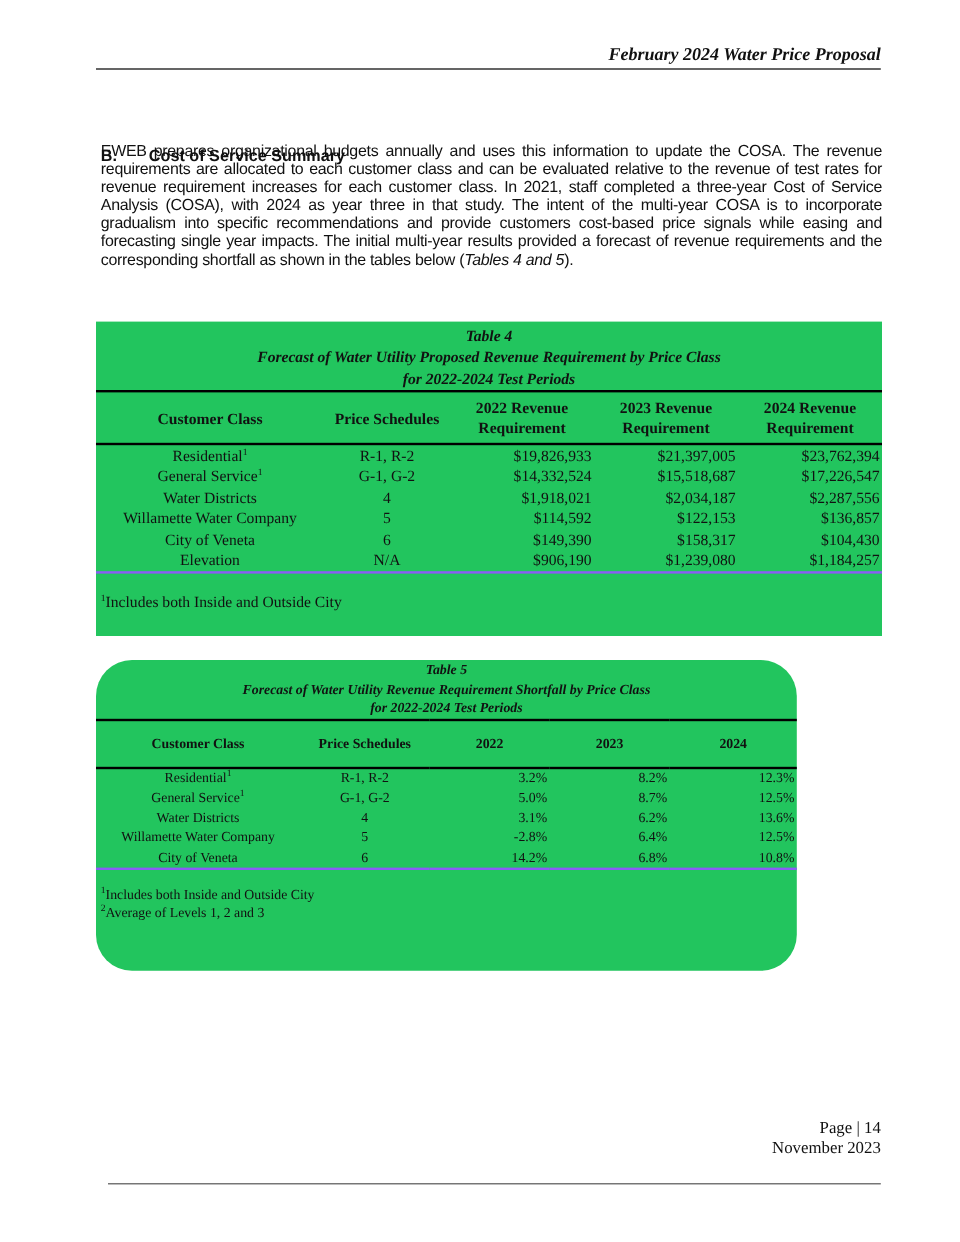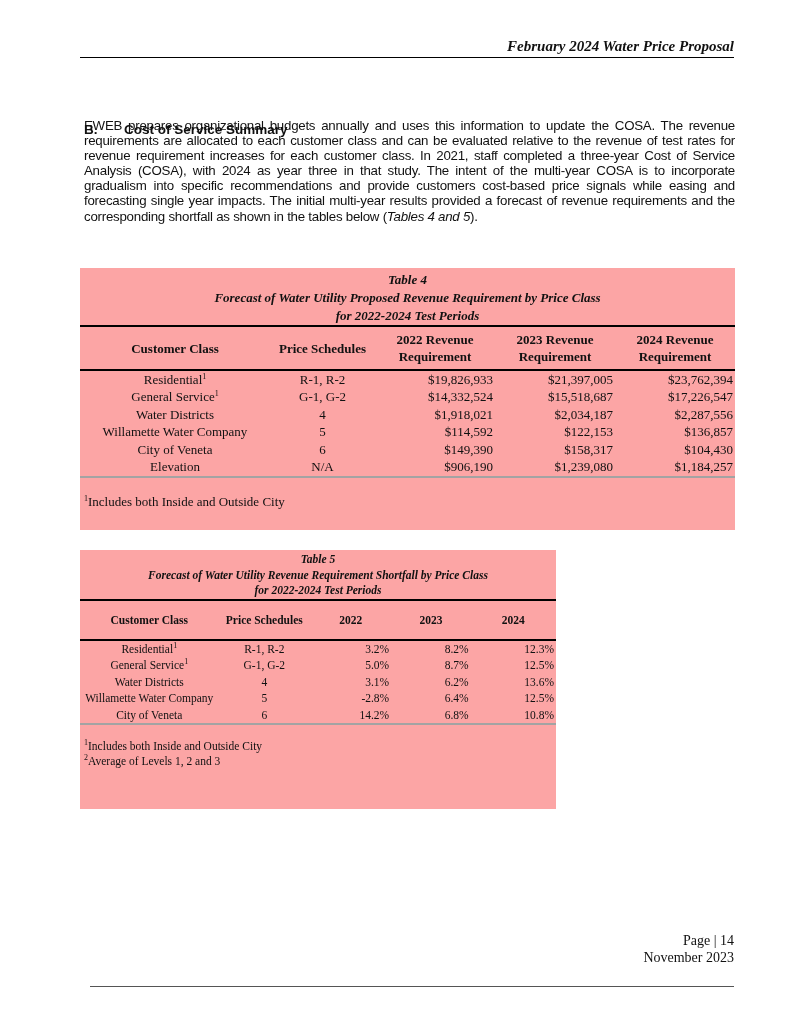--- a/index.html
+++ b/index.html
@@ -2,36 +2,36 @@
 <html><head>
 <meta charset="utf-8">
 <style>
   html, body { margin:0; padding:0; background:#ffffff; }
   body { width:800px; height:1035px; position:relative; overflow:hidden; color:#111; }
   .header-title { position:absolute; right:66px; top:38px; font-family:"Liberation Serif", serif; font-weight:bold; font-style:italic; font-size:15px; }
   .header-rule { position:absolute; left:80px; right:66px; top:57px; border-top:1.5px solid #000; }
   .section-heading { position:absolute; left:84px; top:86px; font-family:"Liberation Sans", sans-serif; font-weight:bold; font-size:13.5px;margin-top:36px; }
   .section-heading .letter { display:inline-block; width:40px; }
   .body-para { position:absolute; left:84px; width:651px; top:118px; font-family:"Liberation Sans", sans-serif; font-size:13.3px; line-height:15.1px; text-align:justify; letter-spacing:-0.25px; }
-  .tbl-box { position:absolute; background:#fca5a5; font-family:"Liberation Serif", serif; }
+  .tbl-box { position:absolute; background:#22c55e; font-family:"Liberation Serif", serif; }
   .t4 { left:80px; top:268px; width:655px; height:262px; }
-  .t5 { left:80px; top:550px; width:476px; height:259px; }
+  .t5 { left:80px; top:550px; width:584px; height:259px;border-radius:30px; }
   .caption { text-align:center; font-weight:bold; font-style:italic; }
   .t4 .caption { font-size:13px; line-height:18px; padding-top:3px; }
   .t5 .caption { font-size:11.5px; line-height:15.5px; padding-top:2px; }
   table { border-collapse:collapse; width:100%; }
   .t4 table { font-size:13px; }
   .t5 table { font-size:11.5px; }
   thead th { font-weight:bold; border-top:2px solid #000; border-bottom:2px solid #000; }
   .t4 thead th { height:40px; line-height:17px; font-size:13px; }
   .t5 thead th { height:36px; }
   td { padding:0 2px; }
   .t4 td { height:17.5px; }
   .t5 td { height:16.5px; }
-  tbody tr:last-child td { border-bottom:2px solid #a3a3a3; }
+  tbody tr:last-child td { border-bottom:2px solid #8b5cf6; }
   .left { text-align:center; }
   .center { text-align:center; }
   .right { text-align:right; }
   sup { font-size:8px; vertical-align:5px; line-height:0; }
   .footnotes { padding-left:4px; }
   .t4 .footnotes { font-size:13px; margin-top:16px; }
   .t5 .footnotes { font-size:11.5px; margin-top:14px; line-height:15px; }
   .footer-page { position:absolute; right:66px; top:932px; font-family:"Liberation Serif", serif; font-size:14px; text-align:right; line-height:17px; }
   .footer-rule { position:absolute; left:90px; right:66px; top:986px; border-top:1px solid #555; }
 </style>

